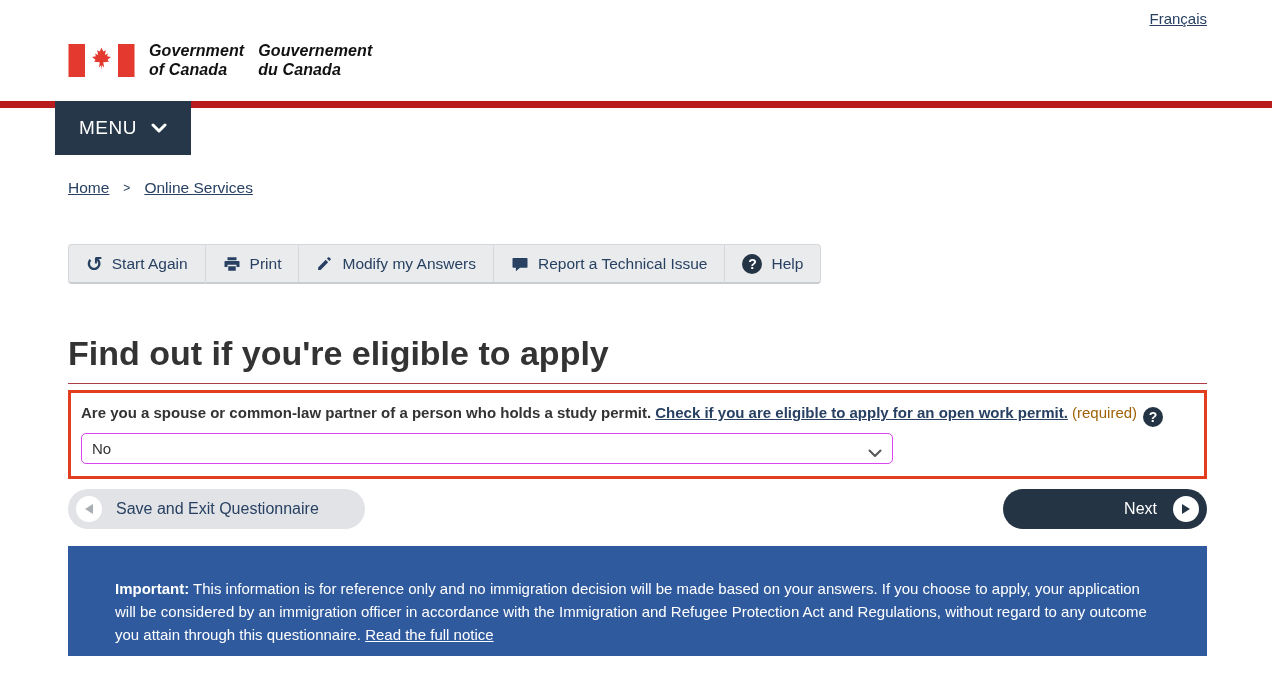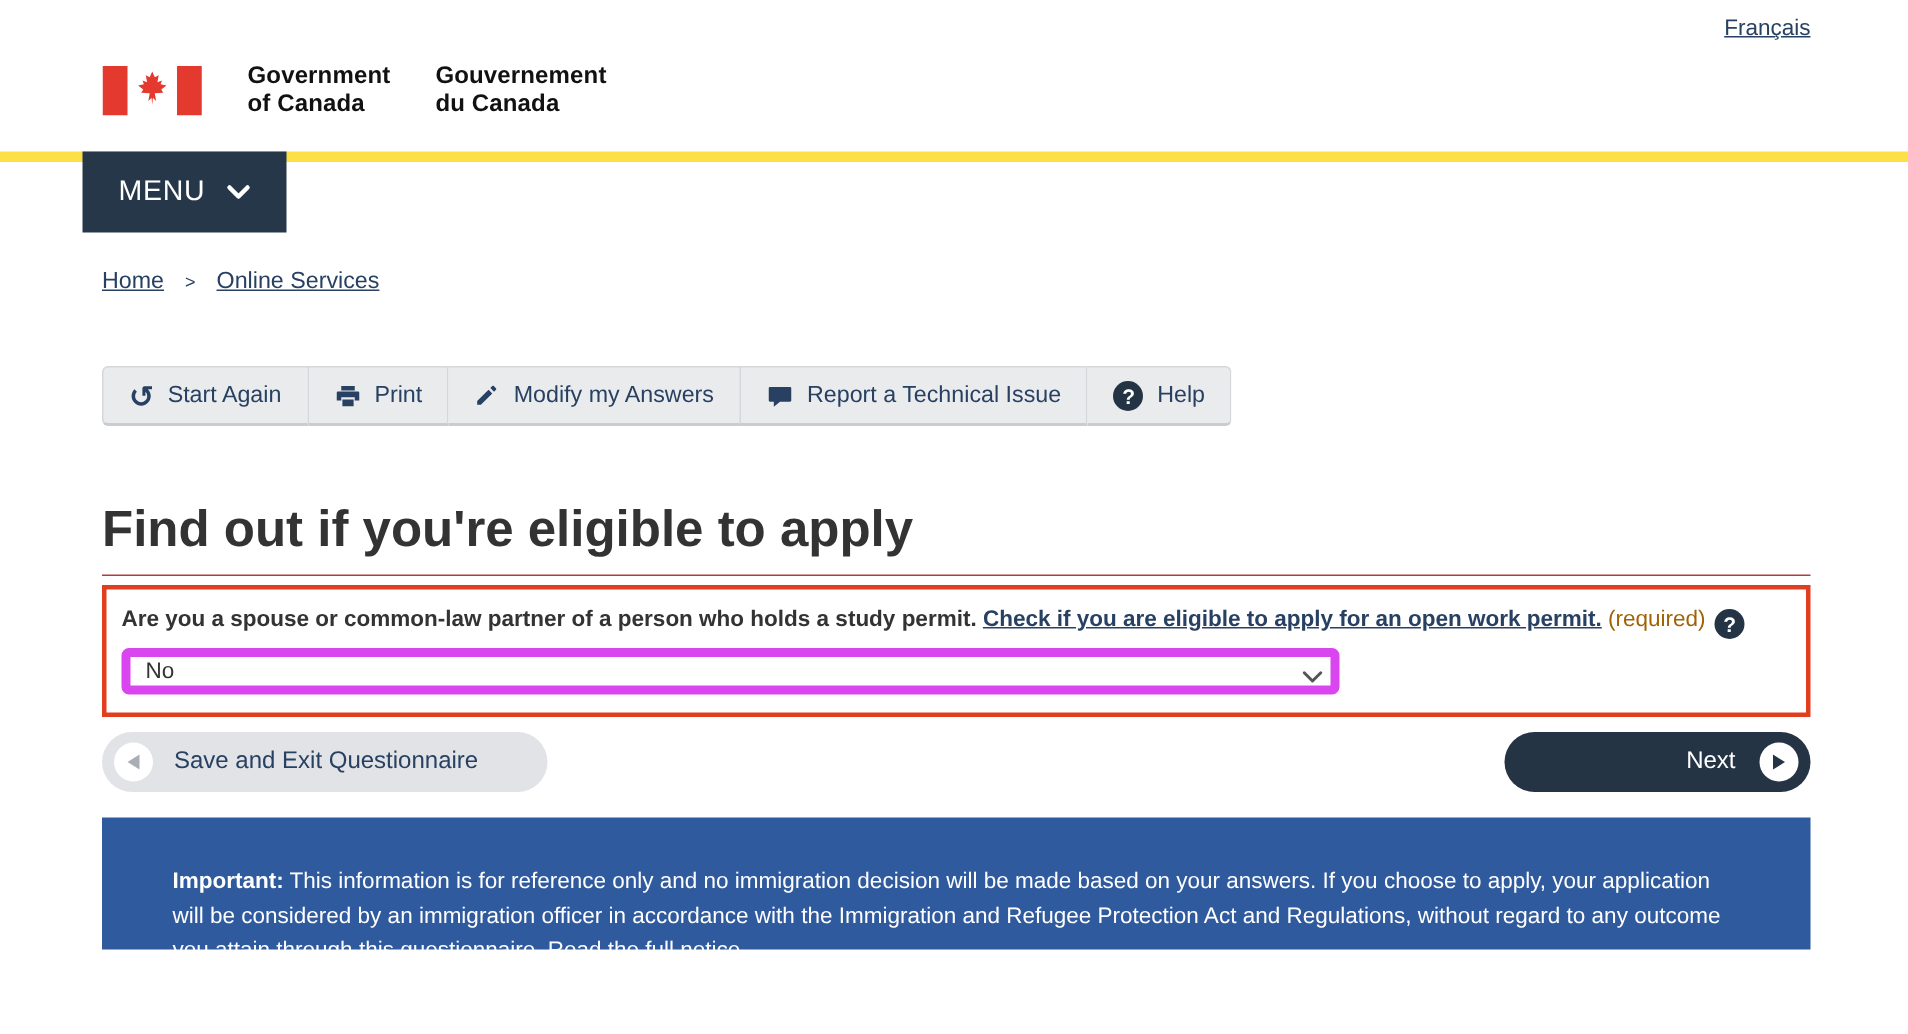--- a/index.html
+++ b/index.html
@@ -2,25 +2,25 @@
 <html><head>
 <meta charset="utf-8">
 <style>
   * { margin:0; padding:0; box-sizing:border-box; }
   html,body { width:1272px; height:689px; background:#fff; font-family:"Liberation Sans", sans-serif; overflow:hidden; }
   a { text-decoration:underline; }
 
   
   .lang-row { padding:10px 65px 0 0; text-align:right; }
   .lang-row a { color:#284162; font-size:15px; }
-  .logo-row { margin:13px 0 0 68px; display:flex; gap:30px; cursor:pointer; }
+  .logo-row { margin:13px 0 0 68px; display:flex; gap:14px; cursor:pointer;font-style:italic; }
   .fip-text { font-size:16px; font-weight:700; color:#111; line-height:19px; letter-spacing:0.1px; }
 
   
-  .band { margin-top:22px; height:7px; background:#fde047; position:relative; width:1272px; }
+  .band { margin-top:22px; height:7px; background:#b91c1c; position:relative; width:1272px; }
   .menu-btn { position:absolute; left:55px; top:0; height:54px; background:#26374A; color:#fff;
               border:none; font-family:"Liberation Sans",sans-serif; font-size:19px; letter-spacing:0.5px;
               padding:0 24px; display:flex; align-items:center; gap:14px; cursor:pointer; }
 
   
   .breadcrumb { margin:71px 0 0 68px; font-size:15.5px; color:#284162; display:flex; align-items:center; gap:14px; }
   .breadcrumb a { color:#284162; }
   .crumb-sep { font-size:12px; color:#284162; text-decoration:none; }
 
   
@@ -40,34 +40,34 @@
   
   .question-box { margin:6px 0 0 68px; width:1139px; border:3px solid #e03e1f; padding:7px 10px 12px 10px; }
   .q-label { font-size:15px; font-weight:700; color:#333; line-height:26px; }
   .q-label a { color:#284162; }
   .q-required { color:#a16207; font-weight:400; }
   .help-icon { display:inline-block; width:20px; height:20px; border-radius:50%; background:#253444; color:#fff;
                font-size:14px; font-weight:700; text-align:center; line-height:20px; vertical-align:-4px;
                margin-left:6px; cursor:pointer; }
   .select-wrap { position:relative; width:812px; margin-top:6px; }
   .answer-select { -webkit-appearance:none; appearance:none; width:812px; height:31px; background:#fff;
-                   border:6px solid #d946ef; border-radius:5px; font-family:"Liberation Sans",sans-serif;
+                   border:1px solid #d946ef; border-radius:5px; font-family:"Liberation Sans",sans-serif;
                    font-size:15px; color:#333; padding:0 32px 0 10px; }
   .select-chevron { position:absolute; right:11px; top:11px; pointer-events:none; }
 
   
   .actions { margin:10px 0 0 68px; width:1139px; display:flex; justify-content:space-between; }
   .pill { height:40px; border:none; border-radius:20px; font-family:"Liberation Sans",sans-serif;
           font-size:16px; display:flex; align-items:center; cursor:pointer; }
   .pill-save { background:#e1e3e6; color:#284162; width:297px; padding:0 8px; gap:14px; }
   .pill-next { background:#253444; color:#fff; width:204px; padding:0 8px 0 0; justify-content:flex-end; gap:16px; }
   .pill-circle { width:26px; height:26px; border-radius:50%; background:#fff; display:flex; align-items:center; justify-content:center; flex:0 0 26px; }
 
   
-  .notice { margin:17px 0 0 68px; width:1139px; height:88px; background:#2f5a9e; color:#fff;
+  .notice { margin:17px 0 0 68px; width:1139px; height:110px; background:#2f5a9e; color:#fff;
             padding:31px 45px 0 47px; font-size:15px; line-height:23px; }
   .notice a { color:#fff; }
 </style>
 </head>
 <body>
 
 
 
 
 <div class="lang-row">

